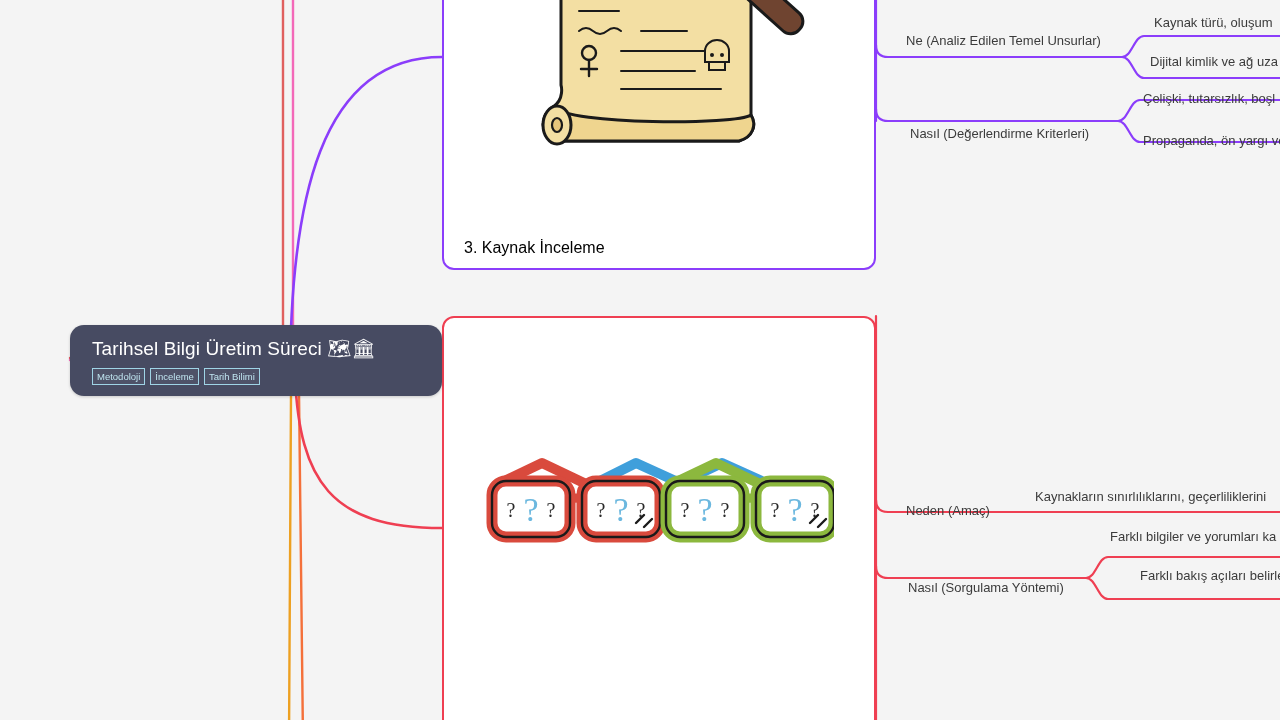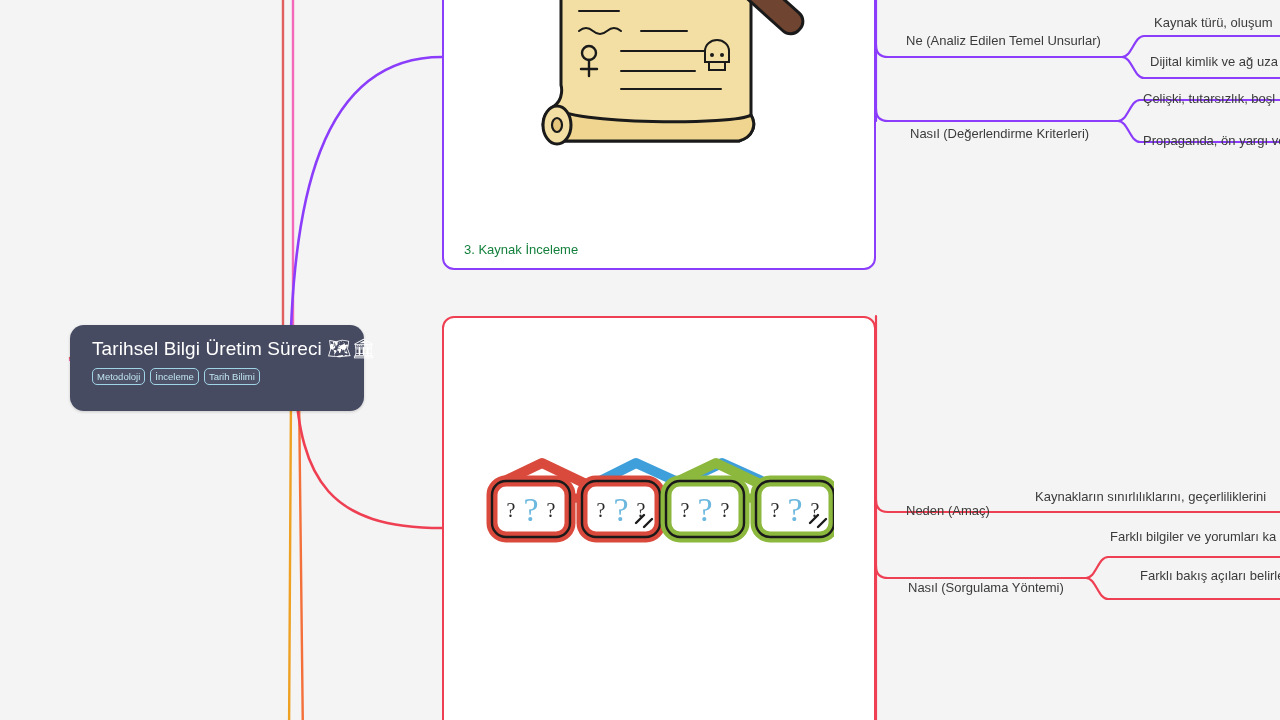--- a/index.html
+++ b/index.html
@@ -28,46 +28,46 @@
     height: 720px;
     pointer-events: none;
   }
   #links path { fill: none; stroke-linecap: round; }
 
   
   #root-node {
     position: absolute;
     left: 70px;
     top: 325px;
-    width: 294px;
+    width: 372px;
     box-sizing: border-box;
     background: #474b62;
     border-radius: 14px;
-    padding: 12px 20px 26px 22px;
+    padding: 12px 20px 11px 22px;
     box-shadow: 0 1px 3px rgba(0,0,0,.18);
   }
   #root-title {
     color: #ffffff;
     font-size: 19px;
     line-height: 24px;
     font-weight: 400;
     letter-spacing: .1px;
     white-space: nowrap;
   }
   #root-tags {
     margin-top: 7px;
     display: flex;
     gap: 5px;
   }
   .tag {
     font-size: 9.5px;
     line-height: 11px;
     color: #bfe4ef;
     border: 1px solid #9fd4e6;
-    border-radius: 5px;
+    border-radius: 0;
     padding: 2px 4px 2px 4px;
     background: rgba(255,255,255,.04);
     white-space: nowrap;
   }
 
   
   .card {
     position: absolute;
     box-sizing: border-box;
     background: #ffffff;
@@ -85,22 +85,22 @@
     left: 442px;
     top: 316px;
     width: 434px;
     height: 423px;
     border-color: #ef3f52;
   }
   .card-caption {
     position: absolute;
     left: 20px;
     bottom: 11px;
-    font-size: 13px;
-    color: #15803d;
+    font-size: 16px;
+    color: #000000;
     white-space: nowrap;
   }
   .card-art {
     position: absolute;
     left: 0; right: 0;
     top: 0;
     height: 372px;
     display: flex;
     align-items: center;
     justify-content: center;

